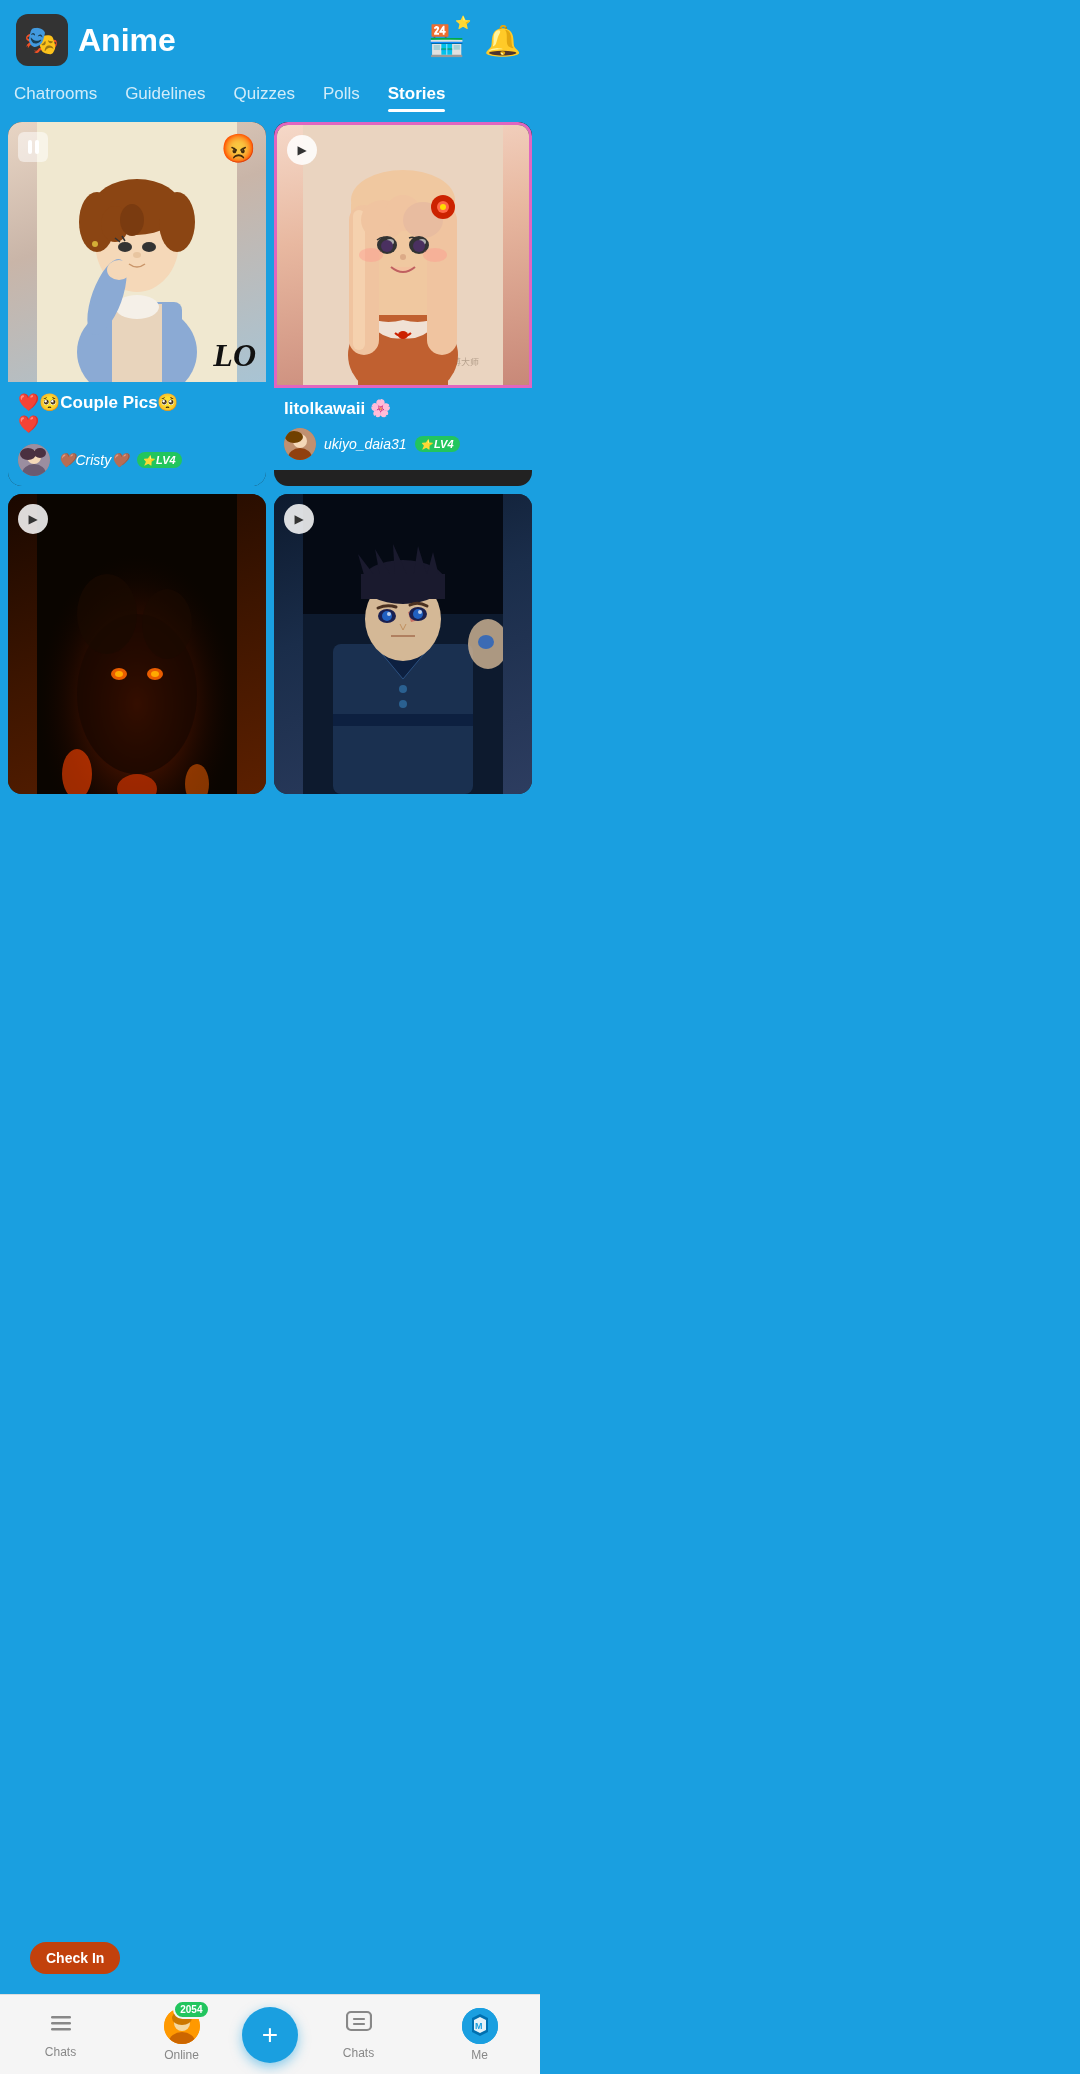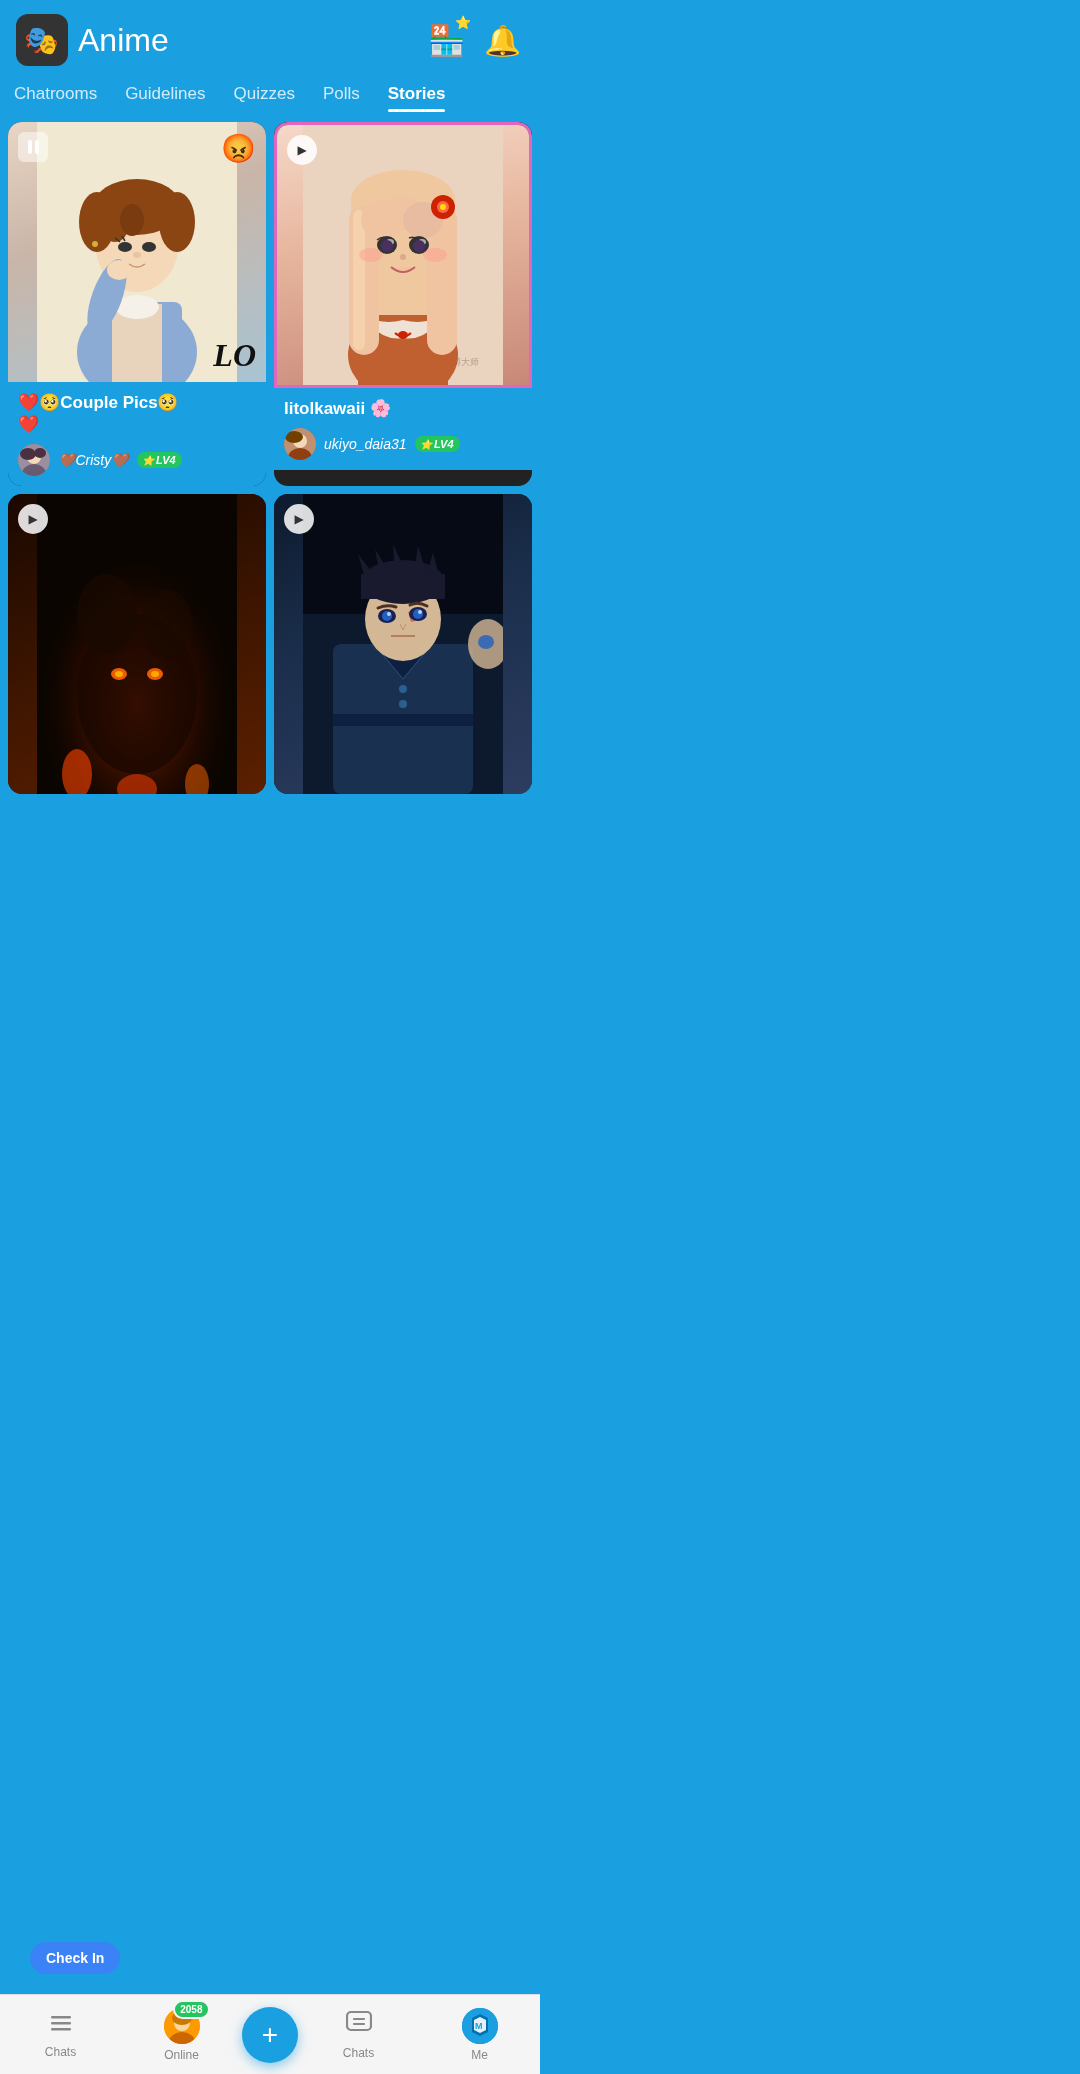--- a/index.html
+++ b/index.html
@@ -32,21 +32,21 @@
       border-radius: 12px;
       overflow: hidden;
       background: #333;
       display: flex;
       align-items: center;
       justify-content: center;
       font-size: 20px;
     }
     .app-title {
       font-size: 32px;
-      font-weight: 400;
+      font-weight: 700;
       color: white;
     }
     .header-icons {
       display: flex;
       gap: 14px;
       align-items: center;
     }
     .header-icon-btn {
       width: 42px;
       height: 42px;
@@ -310,21 +310,21 @@
       align-items: center;
       justify-content: center;
       font-size: 20px;
     }
 
     
     .check-in-btn {
       position: fixed;
       bottom: 100px;
       left: 30px;
-      background: #3b82f6;
+      background: #c2410c;
       color: white;
       font-size: 14px;
       font-weight: 700;
       padding: 8px 16px;
       border-radius: 20px;
       cursor: pointer;
       z-index: 101;
     }
 
     
@@ -644,21 +644,21 @@
         <svg viewBox="0 0 36 36" width="36" height="36">
           <circle cx="18" cy="18" r="18" fill="#ff9900"></circle>
           <circle cx="18" cy="15" r="8" fill="#f5d8a0"></circle>
           <ellipse cx="18" cy="34" rx="13" ry="10" fill="#cc6600"></ellipse>
 
           <ellipse cx="18" cy="10" rx="10" ry="7" fill="#cc7700"></ellipse>
           <path d="M8 10 Q10 3 14 8" fill="#cc7700"></path>
           <path d="M28 10 Q26 3 22 8" fill="#cc7700"></path>
         </svg>
       </div>
-      <div class="online-badge">2058</div>
+      <div class="online-badge">2054</div>
     </div>
     <span class="nav-item-label">Online</span>
   </div>
 
   <div class="nav-center-btn">
     <span style="font-size:28px;color:white;line-height:1;">+</span>
   </div>
 
   <div class="nav-item">
     <div class="nav-item-icon">

